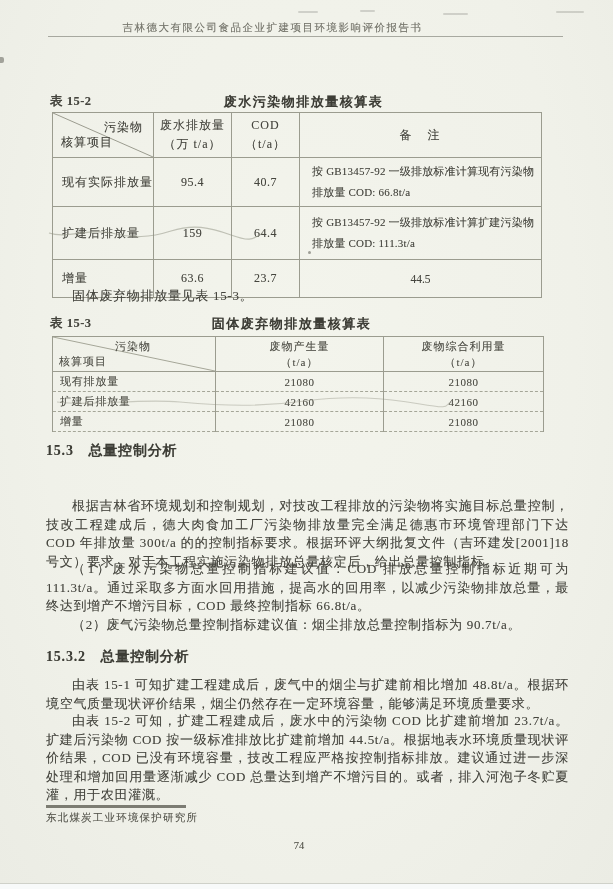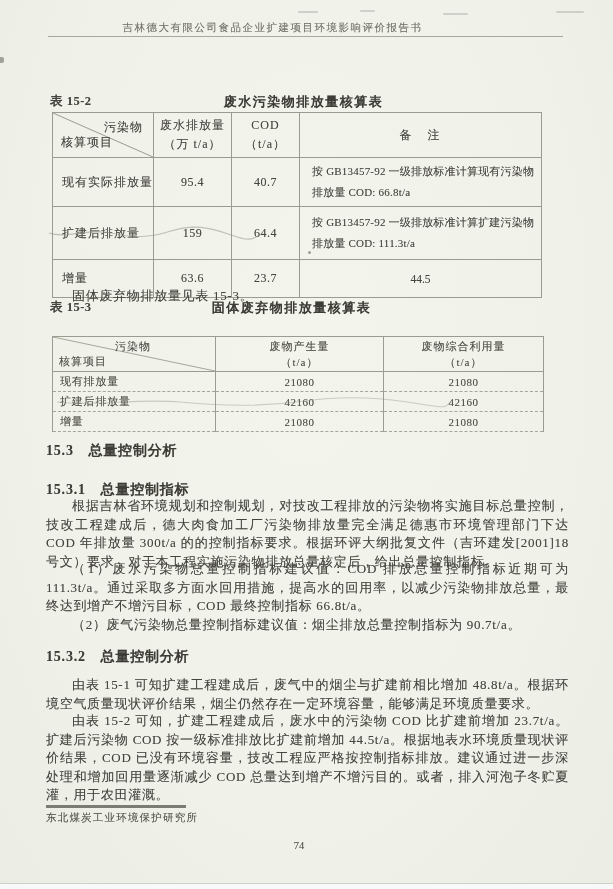--- a/index.html
+++ b/index.html
@@ -14,21 +14,21 @@
   
   .header-title { position:absolute; top:21px; left:0; width:545px; text-align:center;
     font-size:10.5px; letter-spacing:1.5px; color:#75756b; }
   .header-rule { position:absolute; top:36px; left:48px; width:515px; height:1px;
     background:#8f9087; opacity:.75; }
   
   .caption { position:absolute; left:46px; }
   .cap-label { position:absolute; left:4px; top:0; font-size:12.5px; font-weight:bold; letter-spacing:.5px; }
   .cap-title { display:block; text-align:center; font-weight:bold; font-size:13px; letter-spacing:1.5px; color:#3d3d36; }
   #caption-t1 { top:93px;  width:515px; }
-  #caption-t2 { top:299px; width:491px; }
+  #caption-t2 { top:315px; width:491px; }
   
   table.t { position:absolute; left:52px; border-collapse:collapse; table-layout:fixed; }
   table.t td { border:1px solid #9b9c8f; padding:0; vertical-align:middle; overflow:hidden; }
   .t1 { top:112px; width:489px; font-size:12px; }
   .t1 tr.head td { height:44px; }
   .t1 tr.r1 td { height:42px; }
   .t1 tr.r2 td { height:46px; }
   .t1 tr.r3 td { height:37px; }
   .c-item { padding-left:9px !important; letter-spacing:1px; }
   .num { text-align:center; letter-spacing:.5px; }
@@ -203,21 +203,20 @@
     </tr>
   </tbody>
     </table>
 
   <svg class="squiggle" style="left:55px; top:394px;" width="400" height="16">
     <path d="M2,8 C40,13 80,4 125,8 S 205,13 250,7 S 330,4 365,10 S 388,11 396,8" fill="none" stroke="#8e8f7f" stroke-width="1.1" opacity="0.4"></path>
   </svg>
 
   <div class="heading" id="h153">15.3　总量控制分析</div>
 
-  <div class="heading" id="h1531">15.3.1　总量控制指标</div>
   <div class="body-text" id="p1531a">根据吉林省环境规划和控制规划，对技改工程排放的污染物将实施目标总量控制，技改工程建成后，德大肉食加工厂污染物排放量完全满足德惠市环境管理部门下达 COD 年排放量 300t/a 的的控制指标要求。根据环评大纲批复文件（吉环建发[2001]18 号文）要求，对于本工程实施污染物排放总量核定后，给出总量控制指标。</div>
   <div class="body-text" id="p1531b">（1）废水污染物总量控制指标建议值：COD 排放总量控制指标近期可为 111.3t/a。通过采取多方面水回用措施，提高水的回用率，以减少污染物排放总量，最终达到增产不增污目标，COD 最终控制指标 66.8t/a。</div>
   <div class="body-text" id="p1531c">（2）废气污染物总量控制指标建议值：烟尘排放总量控制指标为 90.7t/a。</div>
 
   <div class="heading" id="h1532">15.3.2　总量控制分析</div>
   <div class="body-text" id="p1532a">由表 15-1 可知扩建工程建成后，废气中的烟尘与扩建前相比增加 48.8t/a。根据环境空气质量现状评价结果，烟尘仍然存在一定环境容量，能够满足环境质量要求。</div>
   <div class="body-text" id="p1532b">由表 15-2 可知，扩建工程建成后，废水中的污染物 COD 比扩建前增加 23.7t/a。扩建后污染物 COD 按一级标准排放比扩建前增加 44.5t/a。根据地表水环境质量现状评价结果，COD 已没有环境容量，技改工程应严格按控制指标排放。建议通过进一步深处理和增加回用量逐渐减少 COD 总量达到增产不增污目的。或者，排入河泡子冬贮夏灌，用于农田灌溉。</div>
 
   <div class="footer-rule"></div>
   <div class="footer-org">东北煤炭工业环境保护研究所</div>

